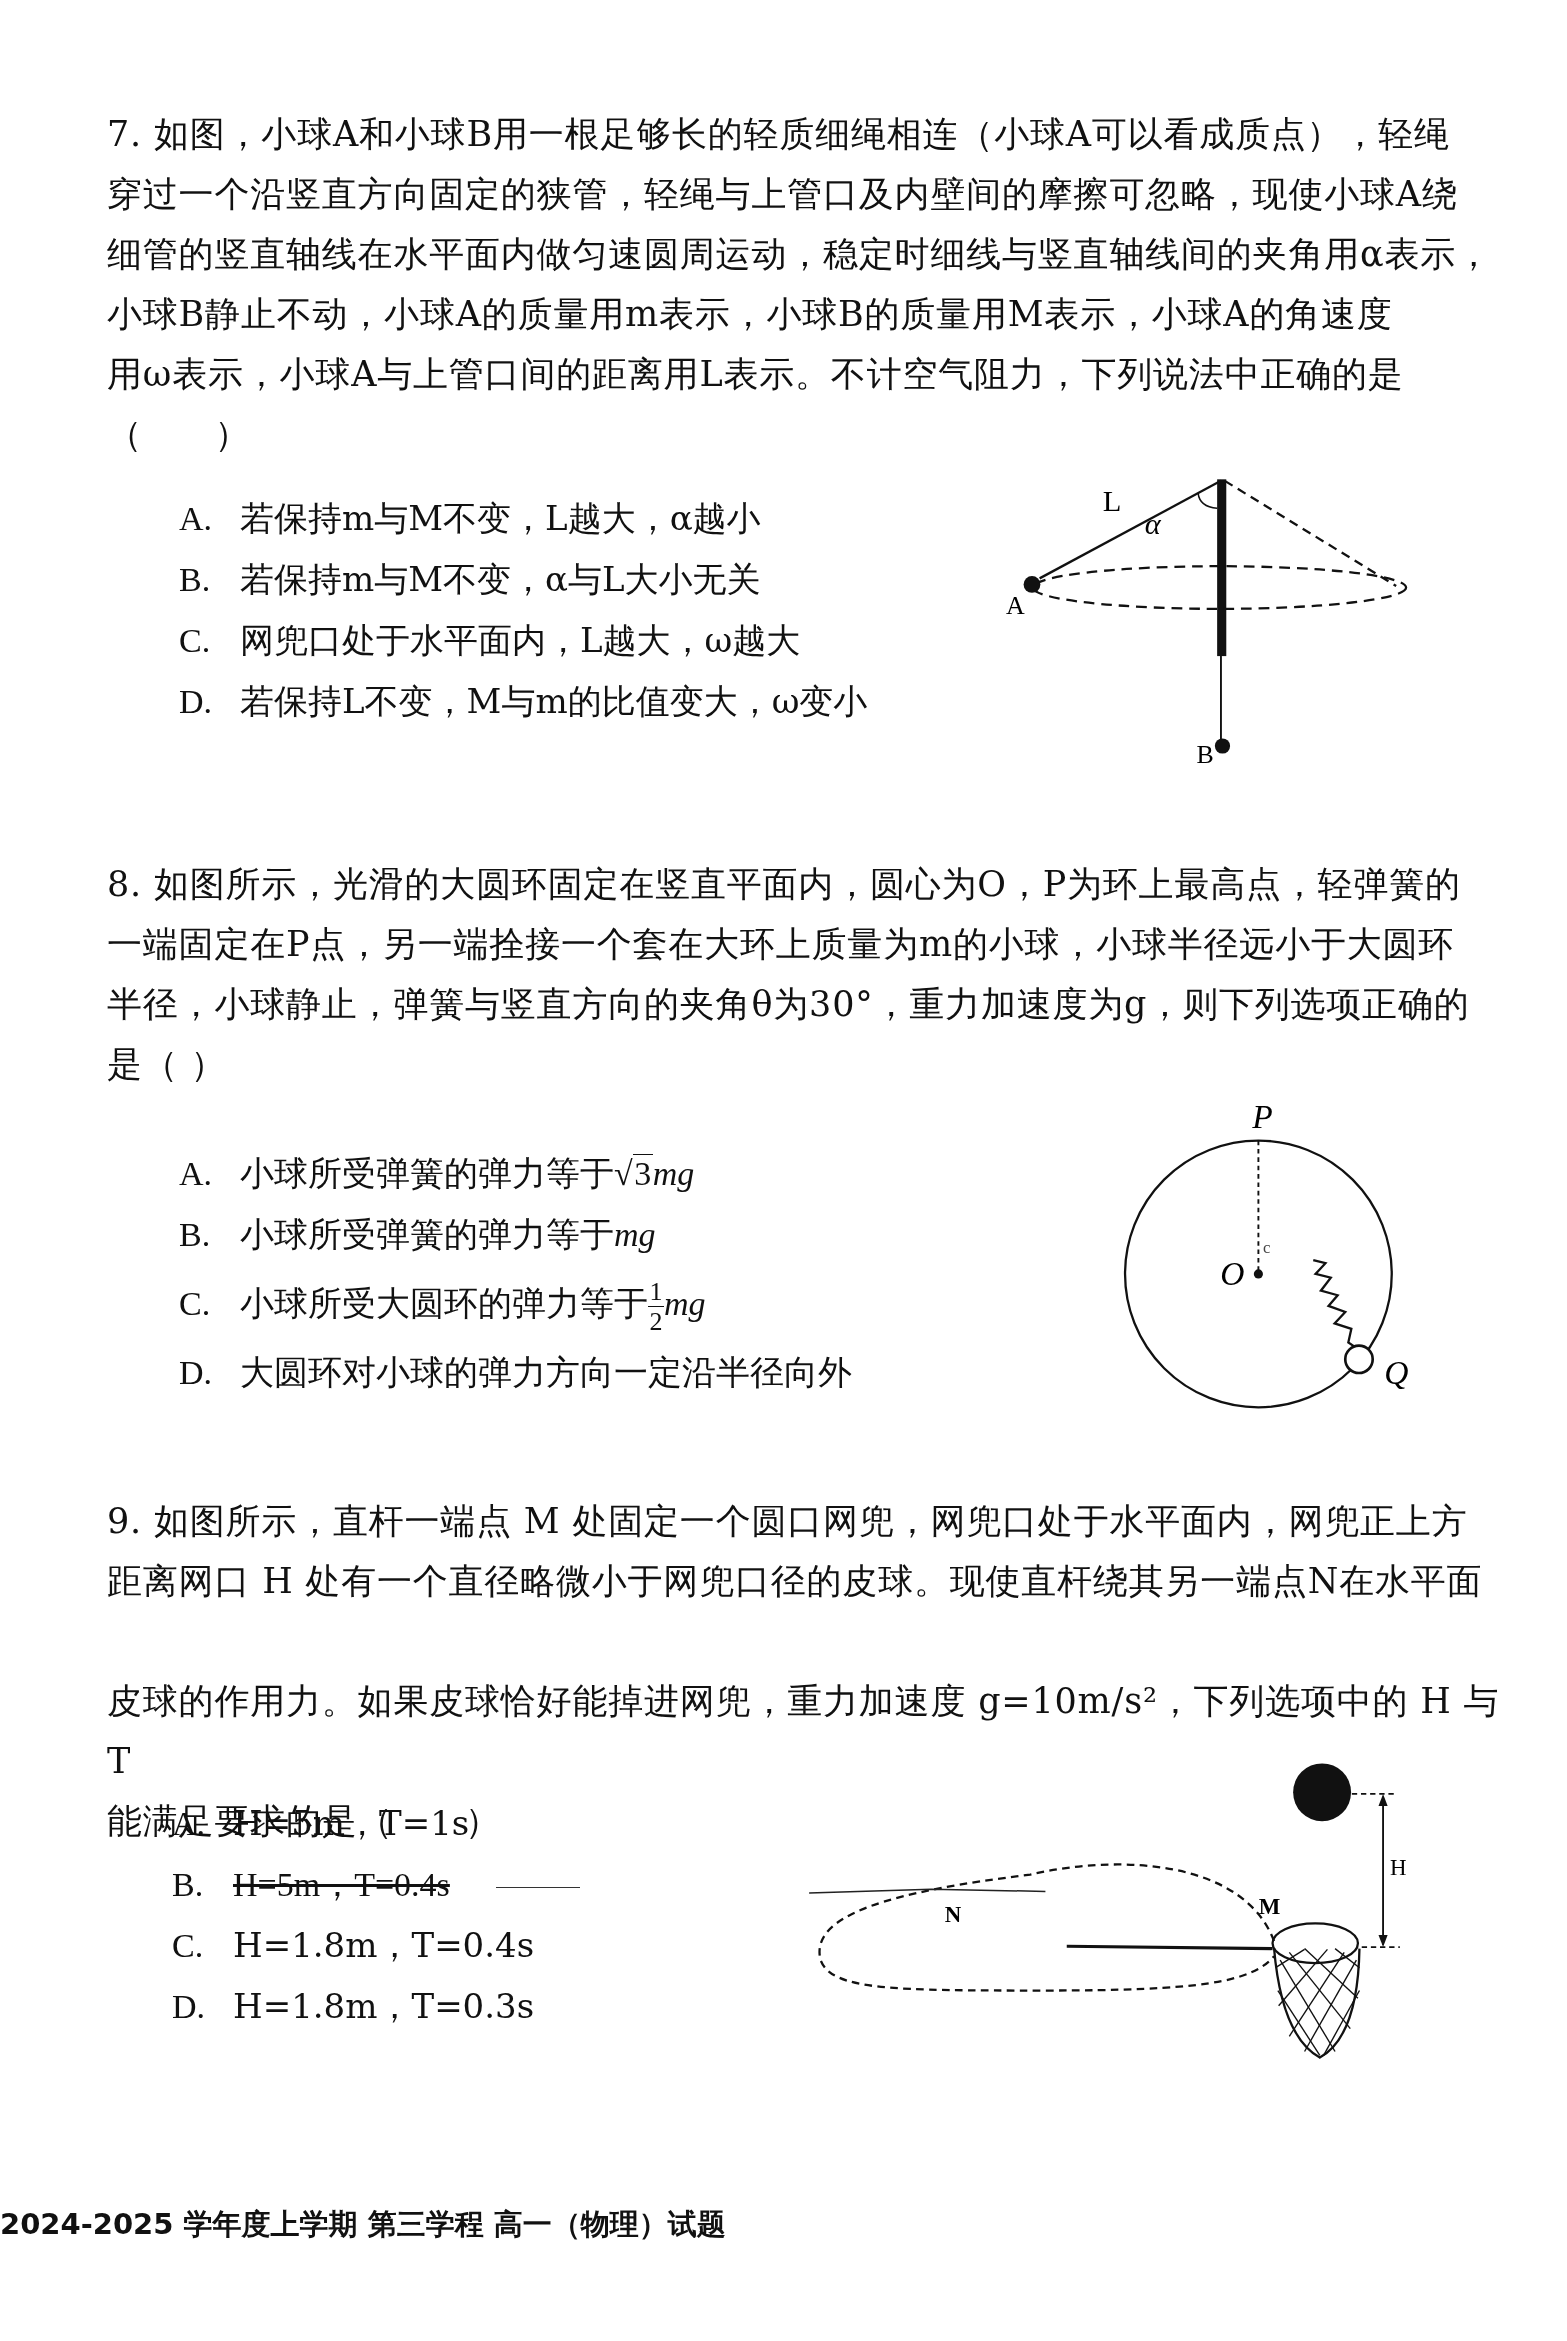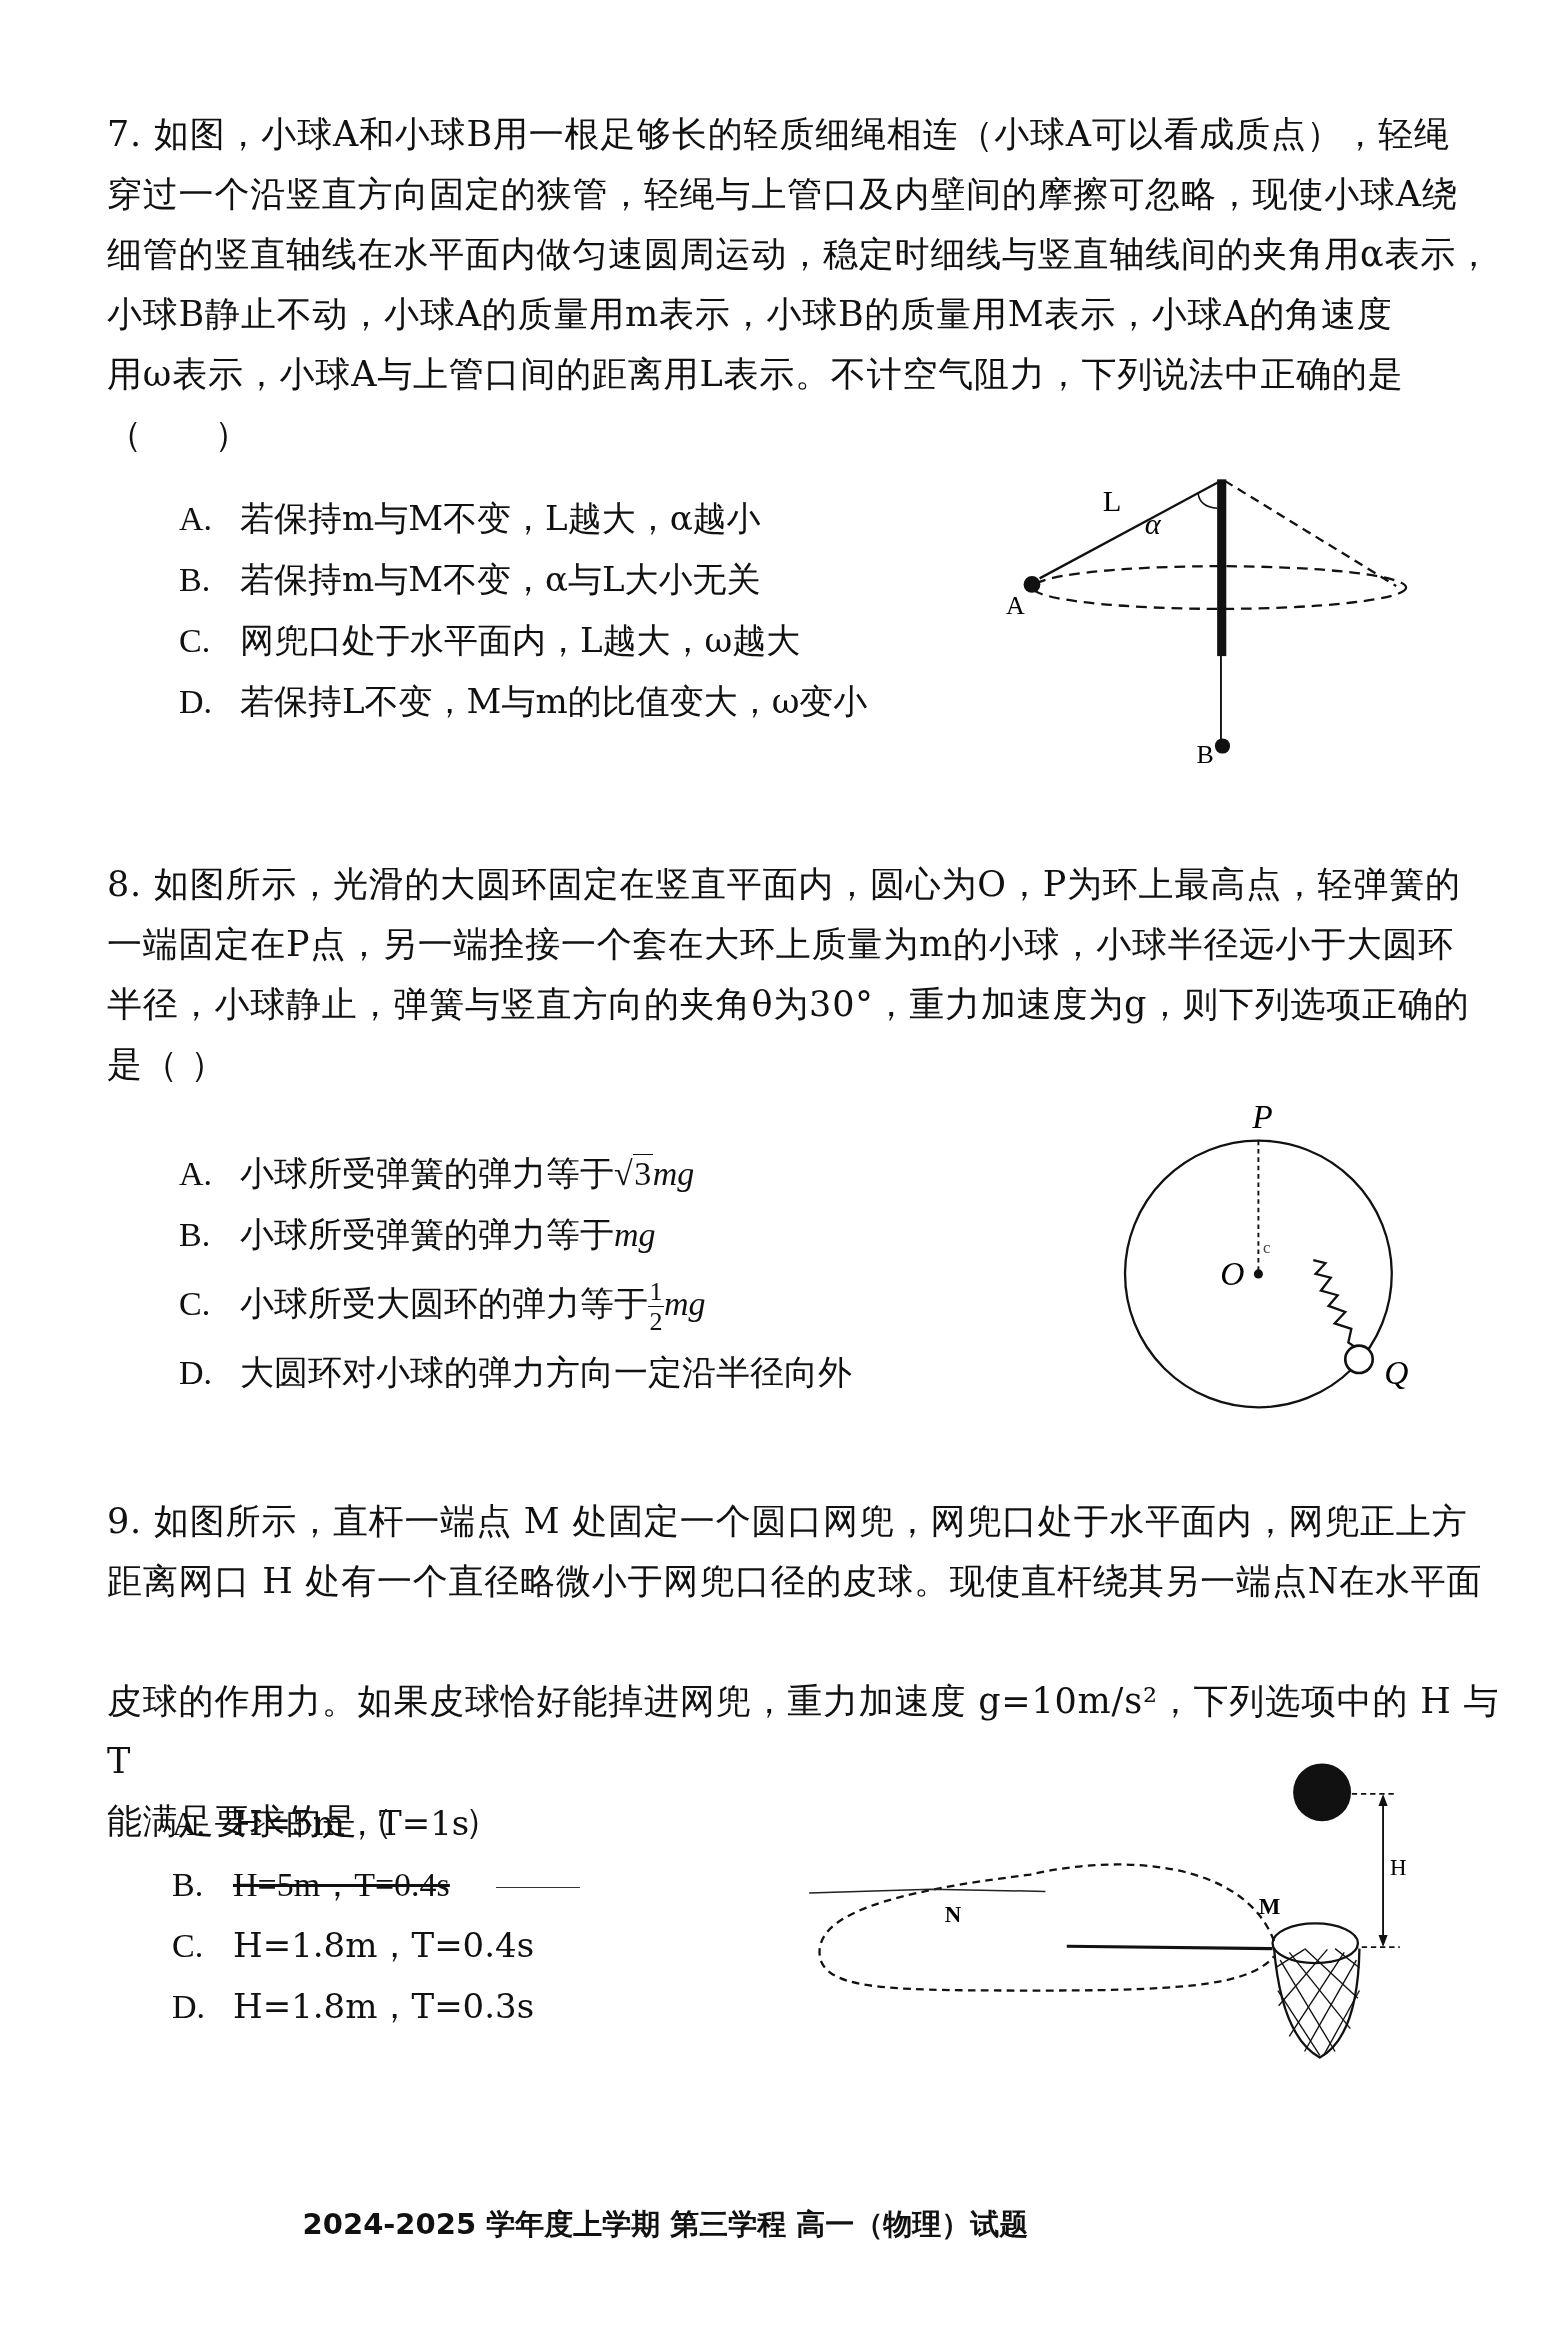--- a/index.html
+++ b/index.html
@@ -6,21 +6,21 @@
   body { width: 1568px; height: 2342px; position: relative; overflow: hidden;
          font-family: "DejaVu Serif", "Liberation Serif", serif; color: #111; }
   .q { position: absolute; left: 107px; width: 1396px; }
   .stem { font-size: 35px; line-height: 60px; letter-spacing: 0.8px; margin: 0; }
   .stem i, .opt i { font-family: "Liberation Serif", serif; font-style: italic; }
   .opts { position: absolute; }
   .opt { font-size: 34px; line-height: 61px; white-space: nowrap; }
   .opt .lbl { display: inline-block; width: 61px; font-family: "Liberation Serif", serif; }
   .strike { text-decoration: line-through; font-family: Liberation Serif, serif; }
   svg text { font-family: "Liberation Serif", serif; }
-  .footer { position: absolute; top: 2205px; left: 0; width: 1331px; text-align: center;
+  .footer { position: absolute; top: 2205px; left: 0; width: 1331px; 
             font-size: 29px; font-weight: bold; font-family: "DejaVu Sans", sans-serif; }
   .frac { display: inline-block; vertical-align: middle; text-align: center; font-size: 26px; line-height: 29px; font-family: "Liberation Serif", serif; }
   .frac span { display: block; }
   .frac .num { border-bottom: 1.5px solid #111; padding: 0 1.5px; }
   .sqrt { font-family: "Liberation Serif", serif; }
   .sqrt .rad { border-top: 1.5px solid #111; padding: 0 1.5px; }
 </style>
 </head>
 <body>
 

